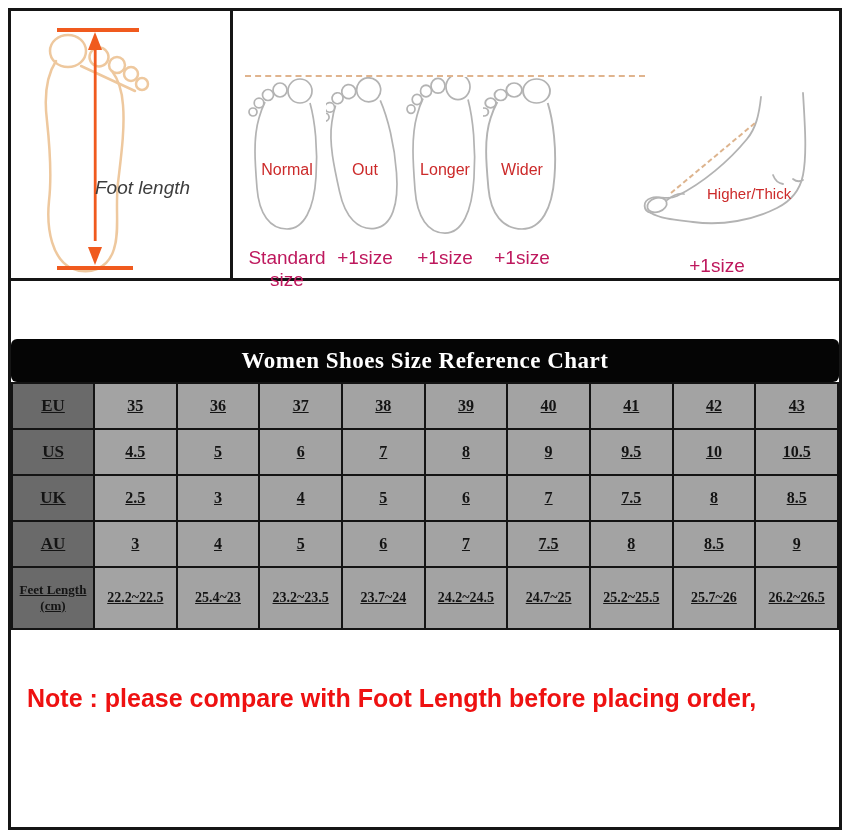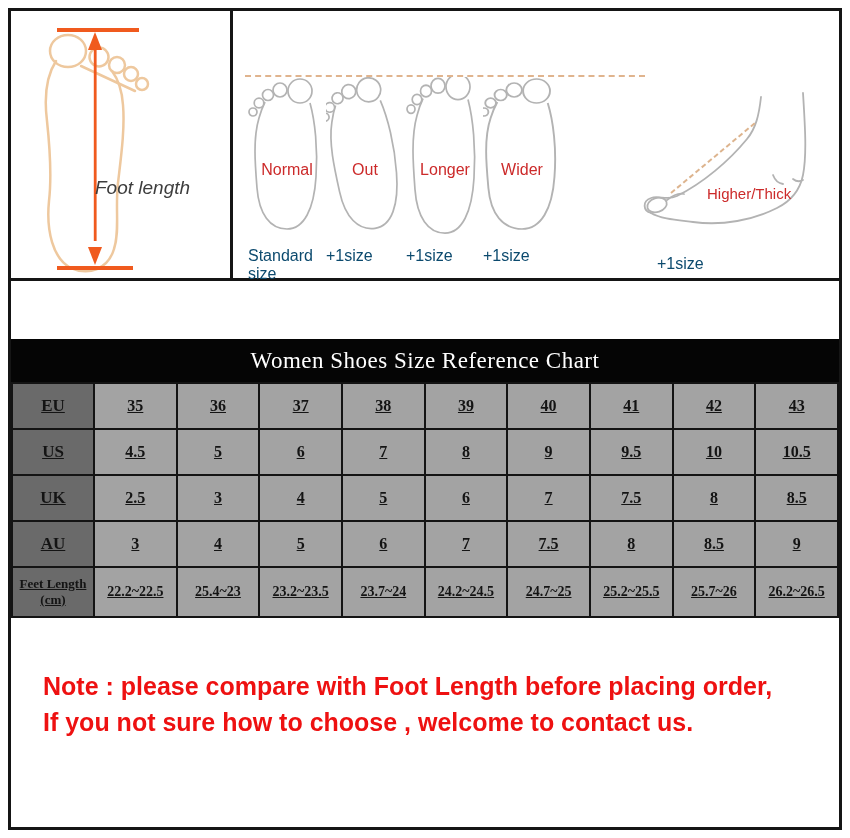--- a/index.html
+++ b/index.html
@@ -25,48 +25,49 @@
   .dashed-line {
     position: absolute; top: 64px; left: 12px; width: 400px; height: 0;
     border-top: 2px dashed #e0b48e;
   }
   figure.foot { position: absolute; top: 66px; width: 78px; margin: 0; }
   .foot-name {
     position: absolute; top: 84px; left: 0; width: 100%; text-align: center;
     color: #cc2a2a; font-size: 16px;
   }
   .foot-size {
-    position: absolute; top: 170px; left: 0; width: 100%; text-align: left;
-    color: #0c4a6e; font-size: 16px; line-height: 1.15;
+    position: absolute; top: 170px; left: 0; width: 100%; text-align: center;
+    color: #be185d; font-size: 19px; line-height: 1.15;
   }
   figure.side-foot { position: absolute; top: 78px; left: 404px; width: 185px; margin: 0; }
   .side-foot .foot-name { top: 96px; left: 70px; width: auto; white-space: nowrap; font-size: 15px; }
   .side-foot .foot-size { top: 166px; left: 20px; width: 120px; }
   
   .gap { height: 58px; background: #fff; }
   .title-band {
     height: 43px; background: #050505; color: #fff; display: flex;
     align-items: center; justify-content: center;
-    font-family: "Liberation Serif", serif; font-weight: normal; font-size: 23px;
+    font-family: "Liberation Serif", serif; font-weight: bold; font-size: 23px;
     letter-spacing: 0.5px;
+    border-radius: 6px;
   }
   table.size-table {
     width: 100%; border-collapse: collapse; table-layout: fixed;
     font-family: "Liberation Serif", serif; font-weight: bold; color: #141414;
   }
   .size-table th, .size-table td { border: 2px solid #141414; text-align: center; padding: 0; }
   .size-table th { background: #6a6a6a; font-size: 17px; }
   .size-table td { background: #a3a3a3; font-size: 16px; }
   .size-table tr { height: 46px; text-decoration: underline; }
-  .size-table tr.feet-row { height: 50px; }
+  .size-table tr.feet-row { height: 62px; }
   .size-table tr.feet-row td { font-size: 14px; }
   .size-table th.feet-label { font-size: 13px; line-height: 1.2; }
   
   .note {
-    margin: 50px 8px 0 32px; color: #ee1111; font-weight: bold;
+    margin: 50px 8px 0 16px; color: #ee1111; font-weight: bold;
     font-size: 25px; line-height: 1.45; letter-spacing: 0;
   }
 </style>
 </head>
 <body>
 
 <div class="page">
   <div class="frame">
 
     <div class="top-section">
@@ -256,17 +257,16 @@
           <td>24.7~25</td>
           <td>25.2~25.5</td>
           <td>25.7~26</td>
           <td>26.2~26.5</td>
         </tr>
       </tbody>
     </table>
 
     <div class="note">
       <div>Note : please compare with Foot Length before placing order,</div>
-      <div>If you not sure how to choose , welcome to contact us.</div>
     </div>
 
   </div>
 </div>
 
 </body></html>

